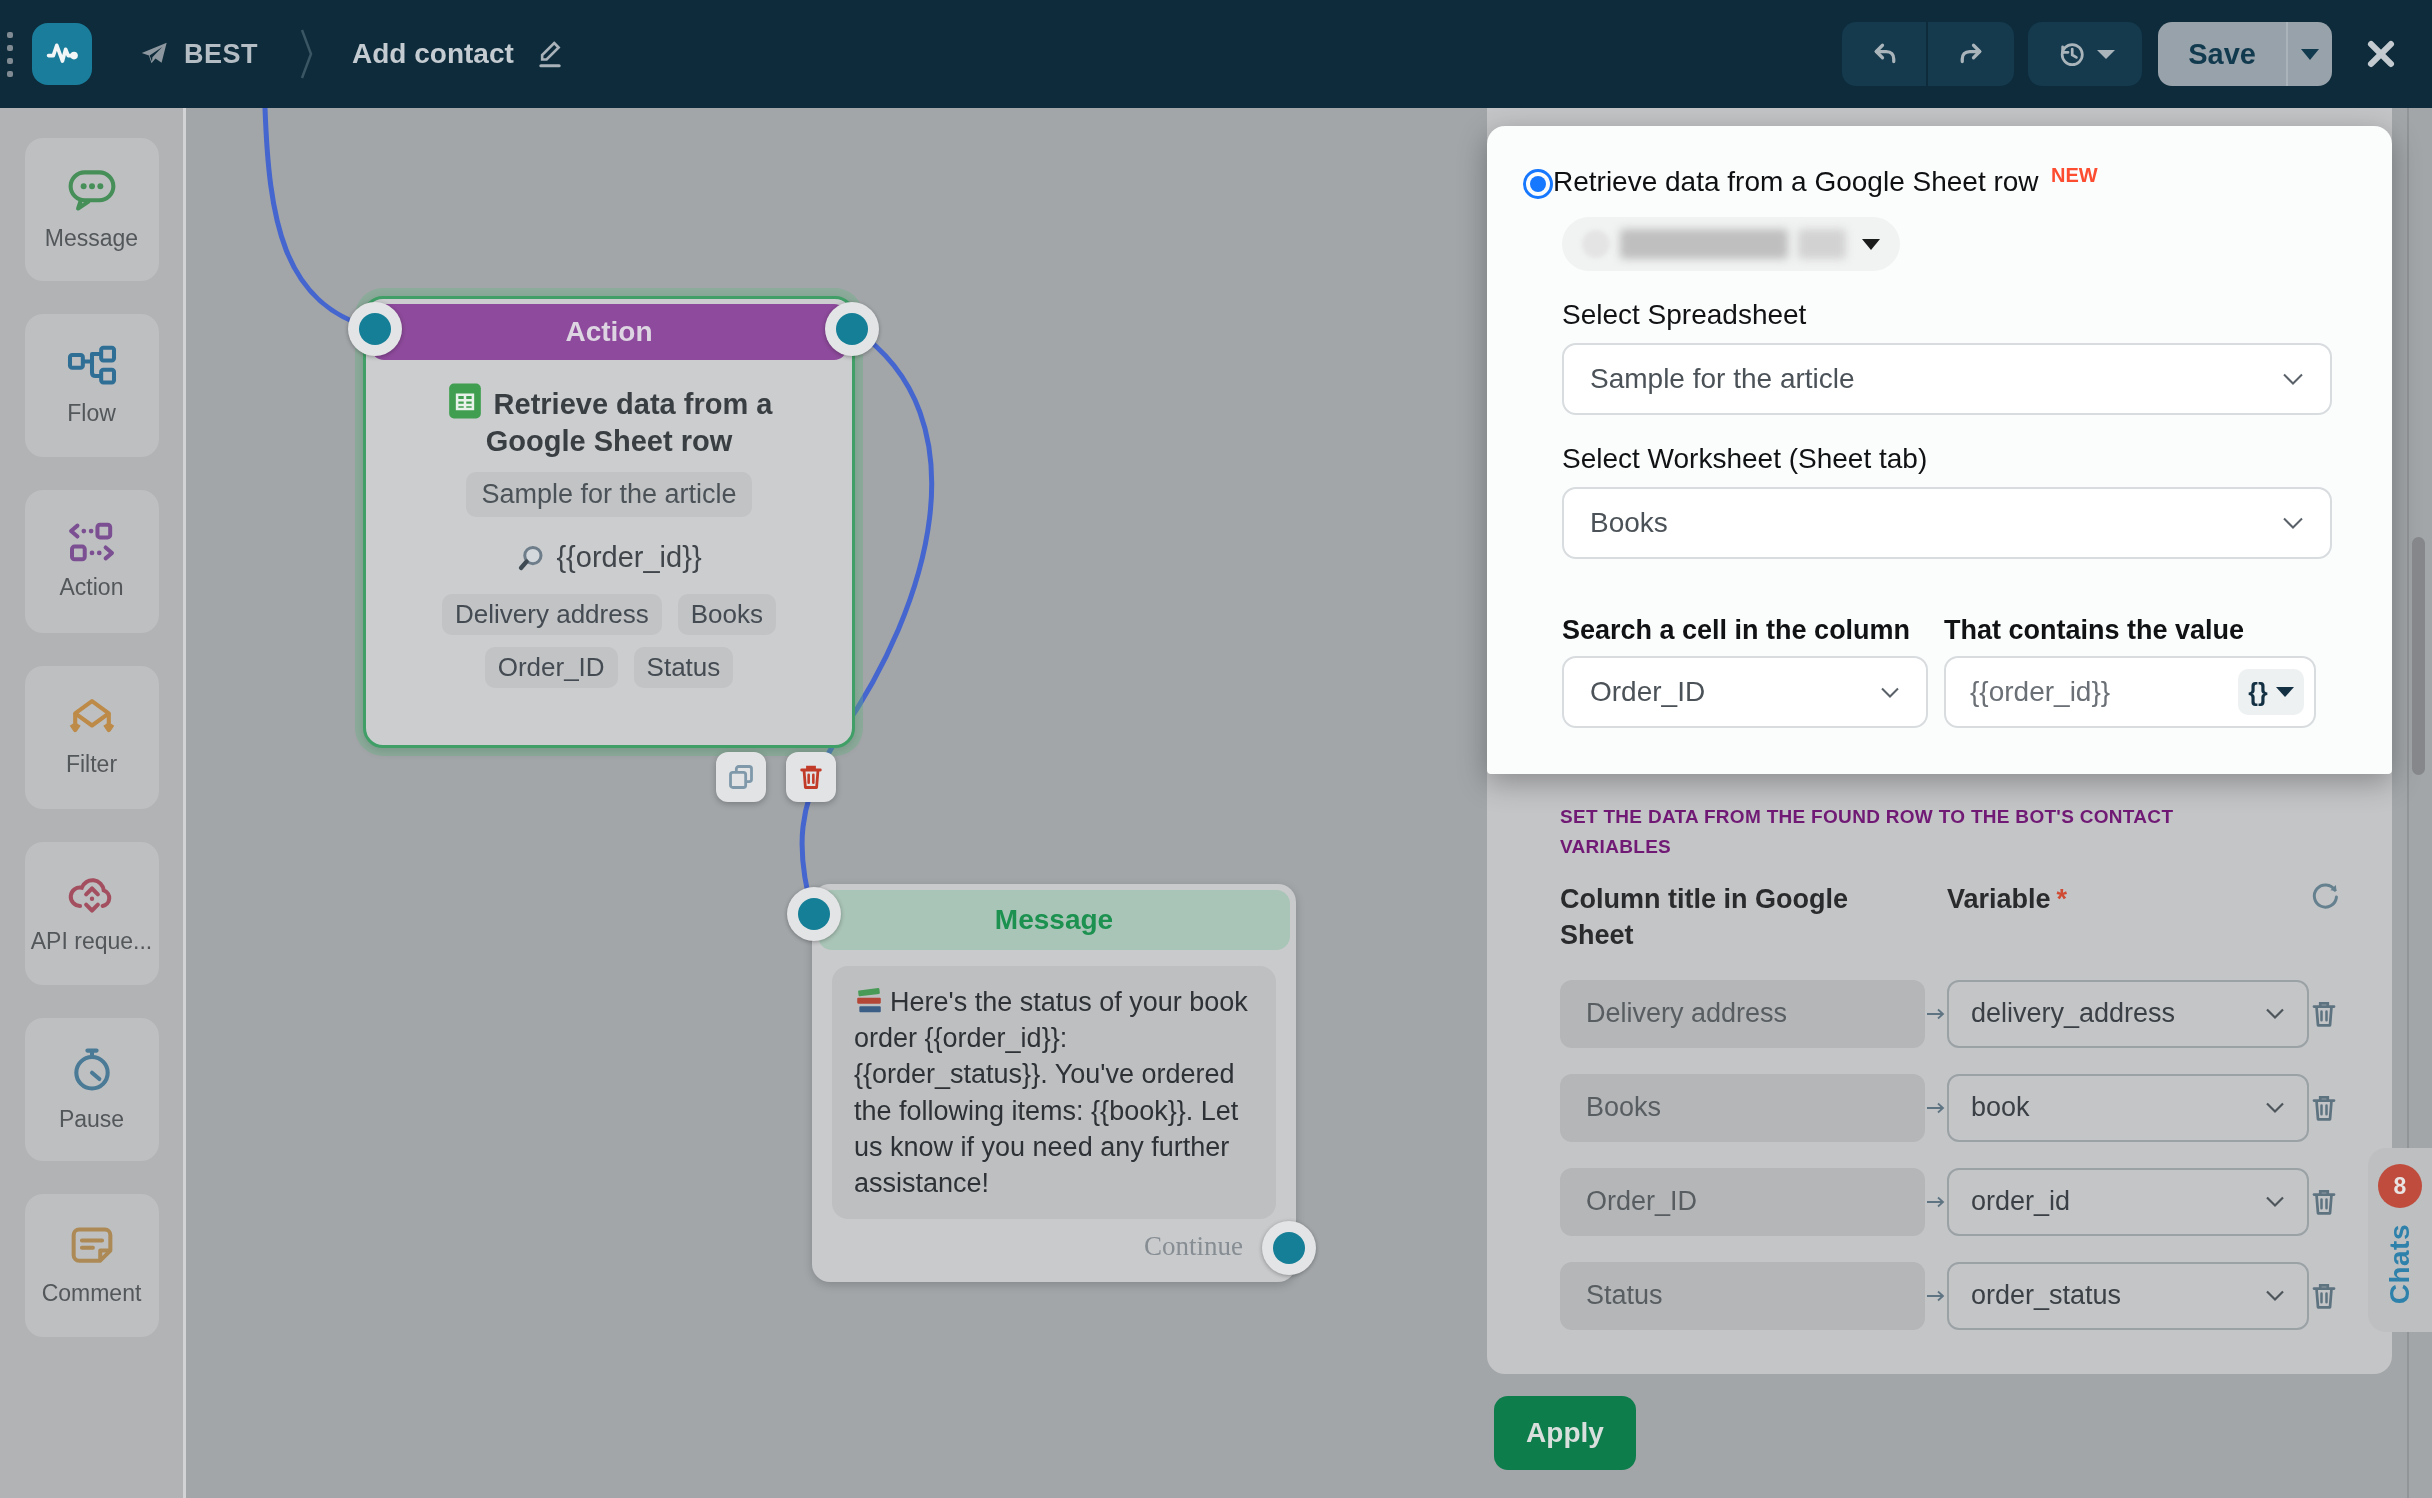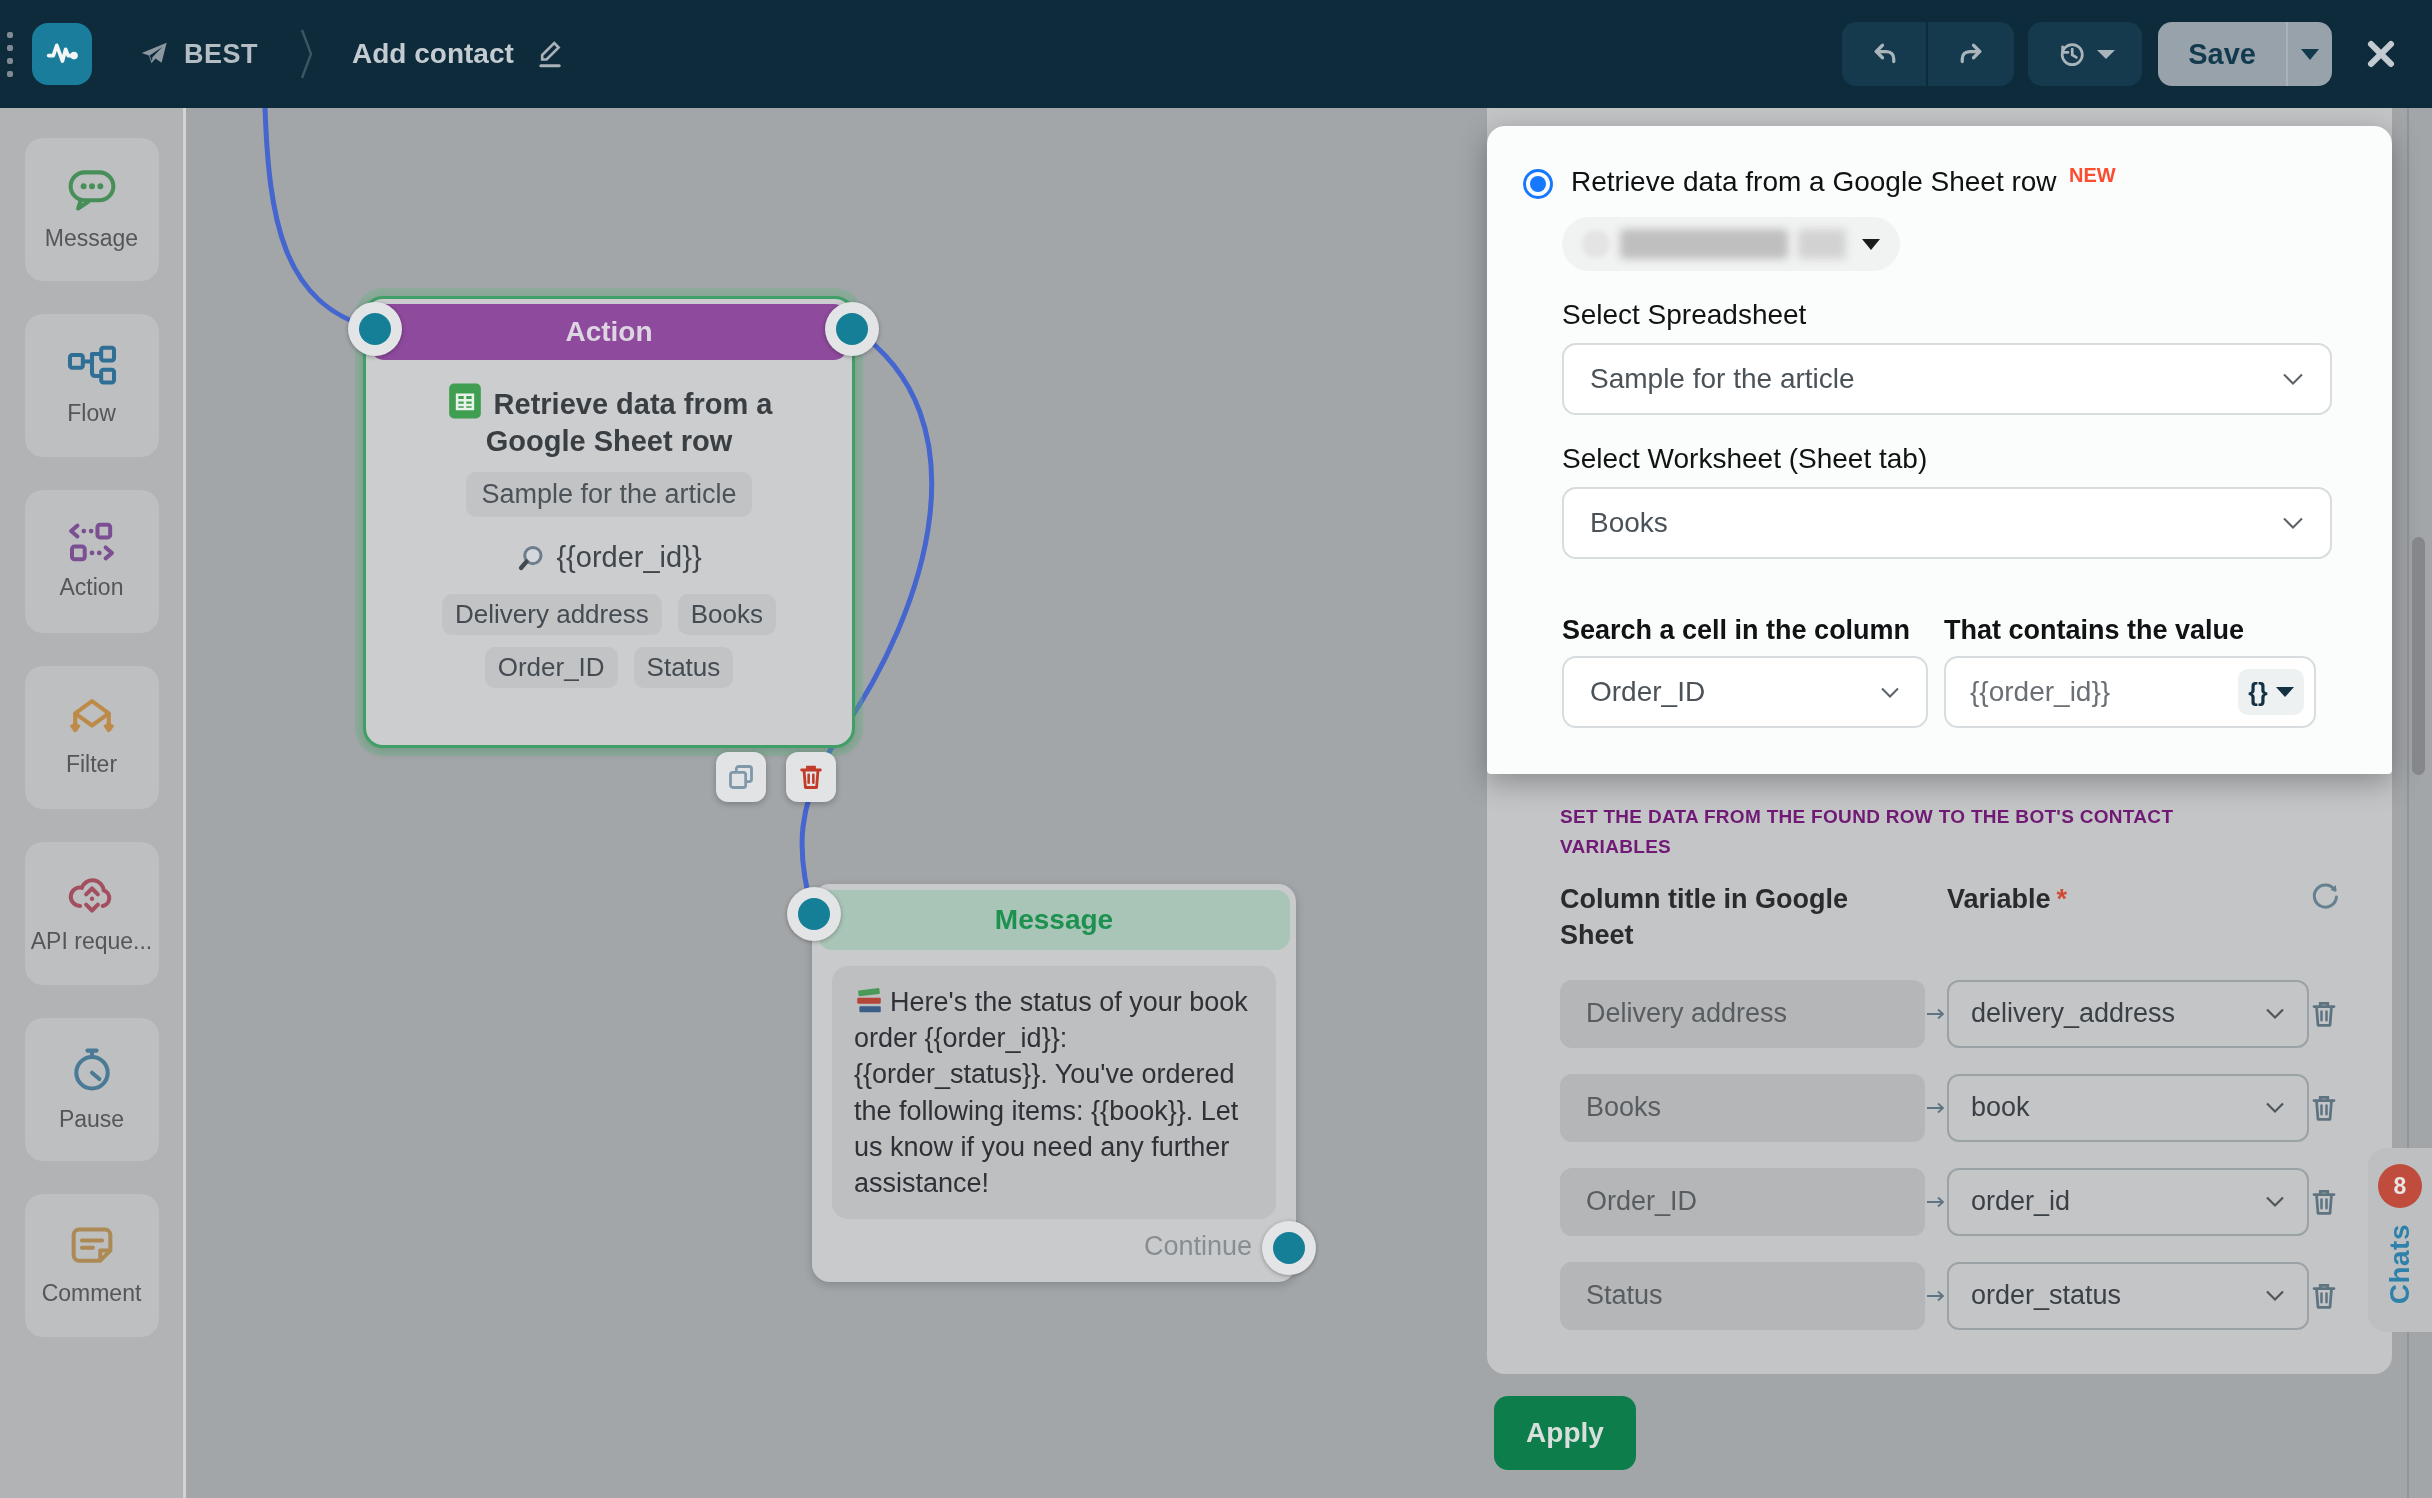--- a/index.html
+++ b/index.html
@@ -100,41 +100,41 @@
     left:812px; top:884px; width:484px; height:398px;
     background:#c9cacc; border-radius:18px; box-shadow:0 3px 10px rgba(0,0,0,.18);
     padding:6px;
   }
   .message-node .node-header { height:60px; border-radius:14px; background:#a9c5b7; color:#1c9150; }
   .msg-bubble {
     margin:16px 14px 0; background:#bdbfc0; border-radius:16px; padding:18px 22px;
     font-size:27px; color:#2e3236; line-height:1.34; text-align:left;
   }
   .books-ico { display:inline-block; vertical-align:-4px; margin-right:6px; }
-  .msg-continue { position:absolute; right:44px; bottom:20px; font-size:27px; color:#868d93; }
+  .msg-continue { position:absolute; right:53px; bottom:20px; font-size:27px; color:#868d93;font-family:Liberation Serif, serif; }
 
   .port {
     position:absolute; width:54px; height:54px; border-radius:50%; background:#e3e4e6;
     box-shadow:0 1px 4px rgba(0,0,0,.3); z-index:4; cursor:pointer;
     display:flex; align-items:center; justify-content:center;
   }
   .port::after { content:""; width:32px; height:32px; border-radius:50%; background:#157f97; }
 
   
   .drawer-dim {
     position:absolute; left:1487px; top:108px; width:905px; height:1266px;
     background:#c4c5c7; border-radius:0 0 18px 18px; z-index:10;
   }
   .bright-card {
     position:absolute; left:1487px; top:126px; width:905px; height:648px;
     background:#fbfcfc; border-radius:18px 18px 4px 4px;
     box-shadow:0 8px 30px rgba(0,0,0,.30);
     z-index:12; padding:40px 56px 0 36px;
   }
-  .radio-row { display:flex; align-items:flex-start; gap:18px; }
+  .radio-row { display:flex; align-items:flex-start; }
   .radio-dot {
     width:30px; height:30px; border:3px solid #1677ff; border-radius:50%;
     position:relative; flex:none; margin-top:3px; cursor:pointer;
   }
   .radio-dot::after { content:""; position:absolute; inset:4px; border-radius:50%; background:#1677ff; }
   .radio-label { font-size:28px; font-weight:500; color:#0e1012; }
   .new-badge { font-size:20px; font-weight:700; color:#fd4d31; margin-left:8px; position:relative; top:-9px; }
   .blur-pill {
     margin:18px 0 0 39px; width:338px; height:54px; background:#f1f2f2; border-radius:27px;
     display:flex; align-items:center; padding:0 20px; gap:10px; cursor:pointer;

